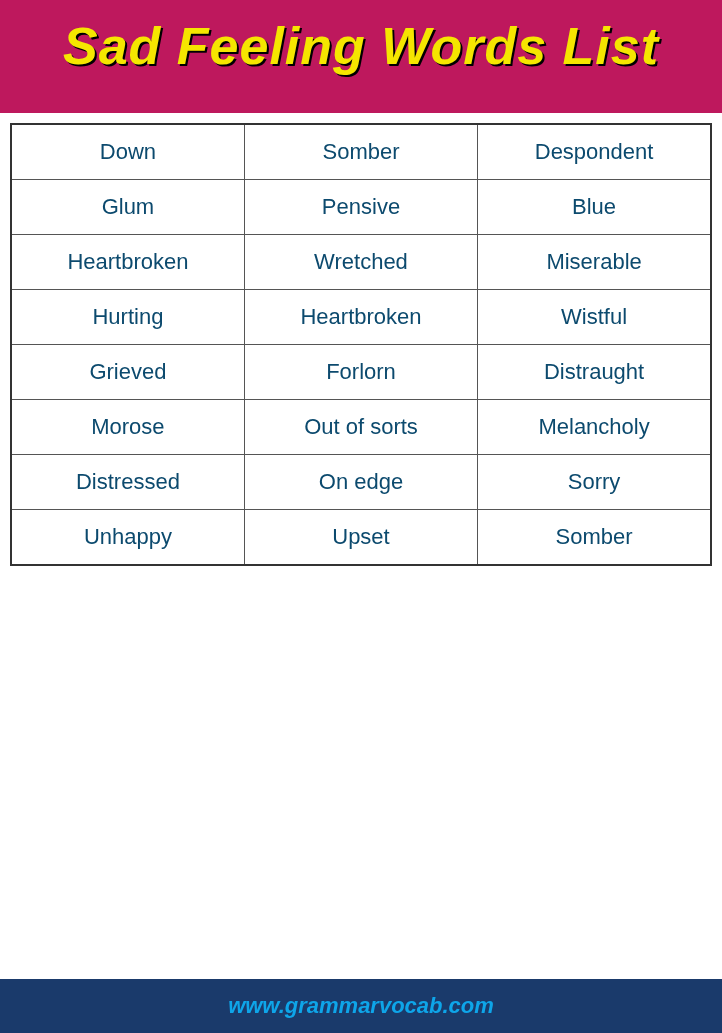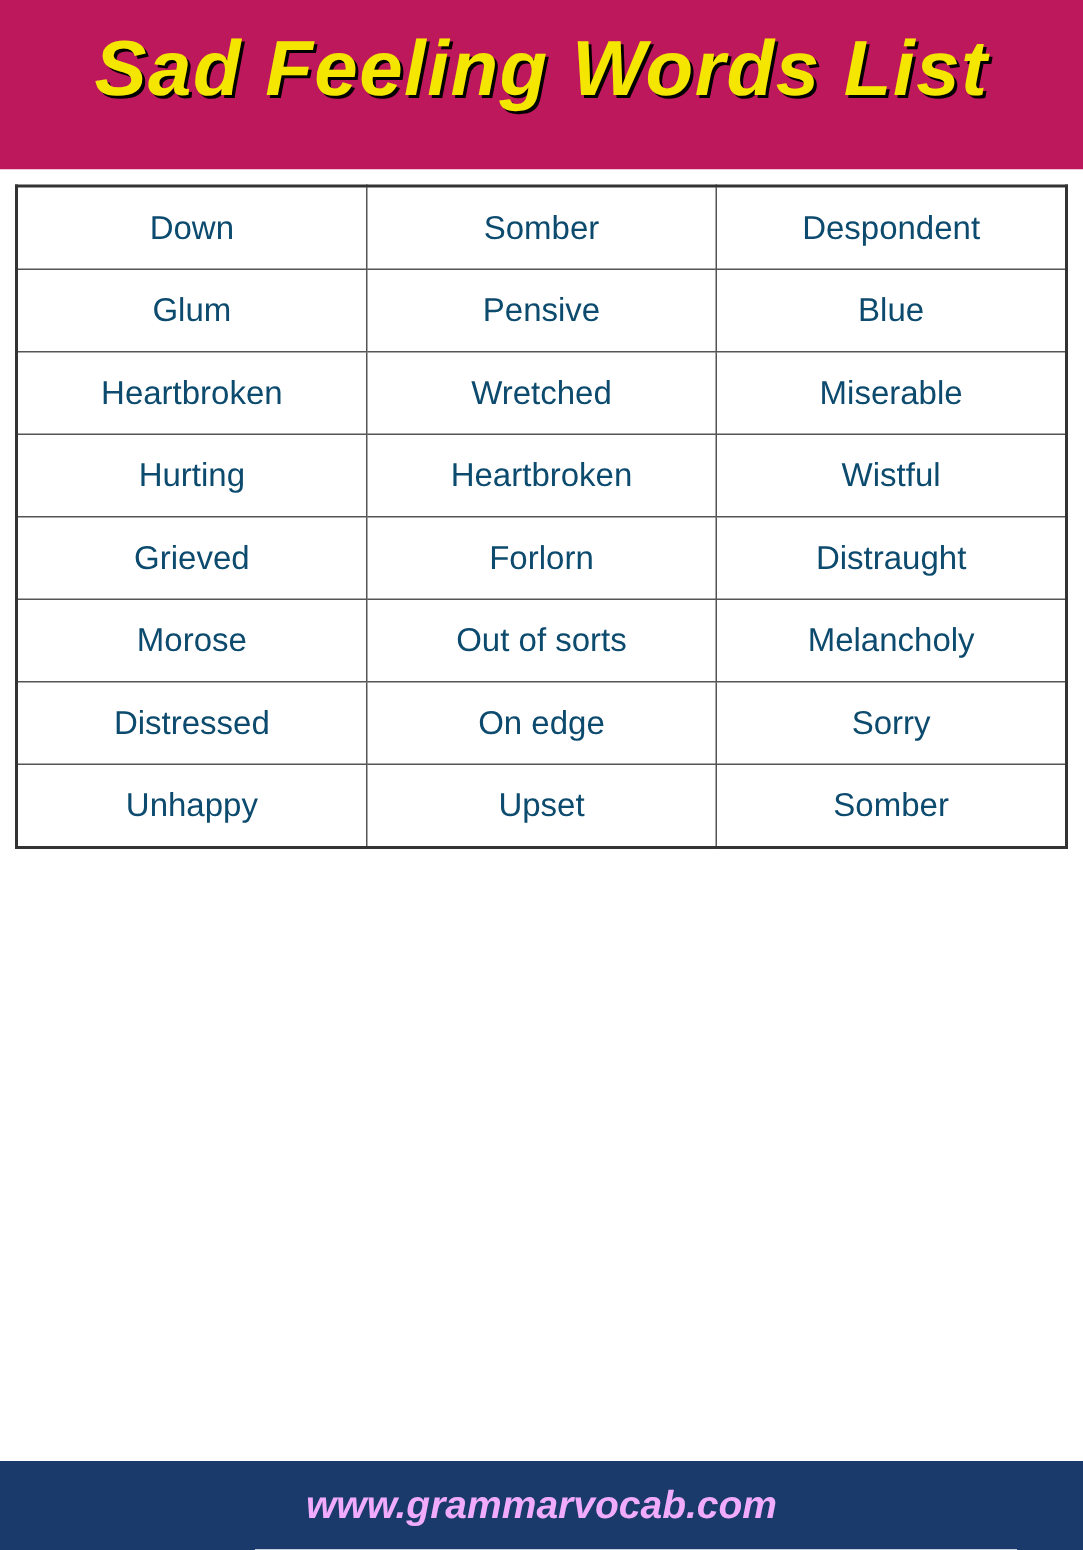--- a/index.html
+++ b/index.html
@@ -49,23 +49,23 @@
     }
     tr:nth-child(odd) td {
       background: #fff;
     }
     .footer {
       background: #1a3a6b;
       padding: 14px 20px;
       text-align: center;
     }
     .footer span {
-      font-size: 26px;
+      font-size: 22px;
       font-weight: 700;
-      color: #f0abfc;
+      color: #0ea5e9;
       font-style: italic;
     }
   </style>
 </head>
 <body>
 
 <div class="header">
   <h1>Sad Feeling Words List</h1>
 </div>
 

